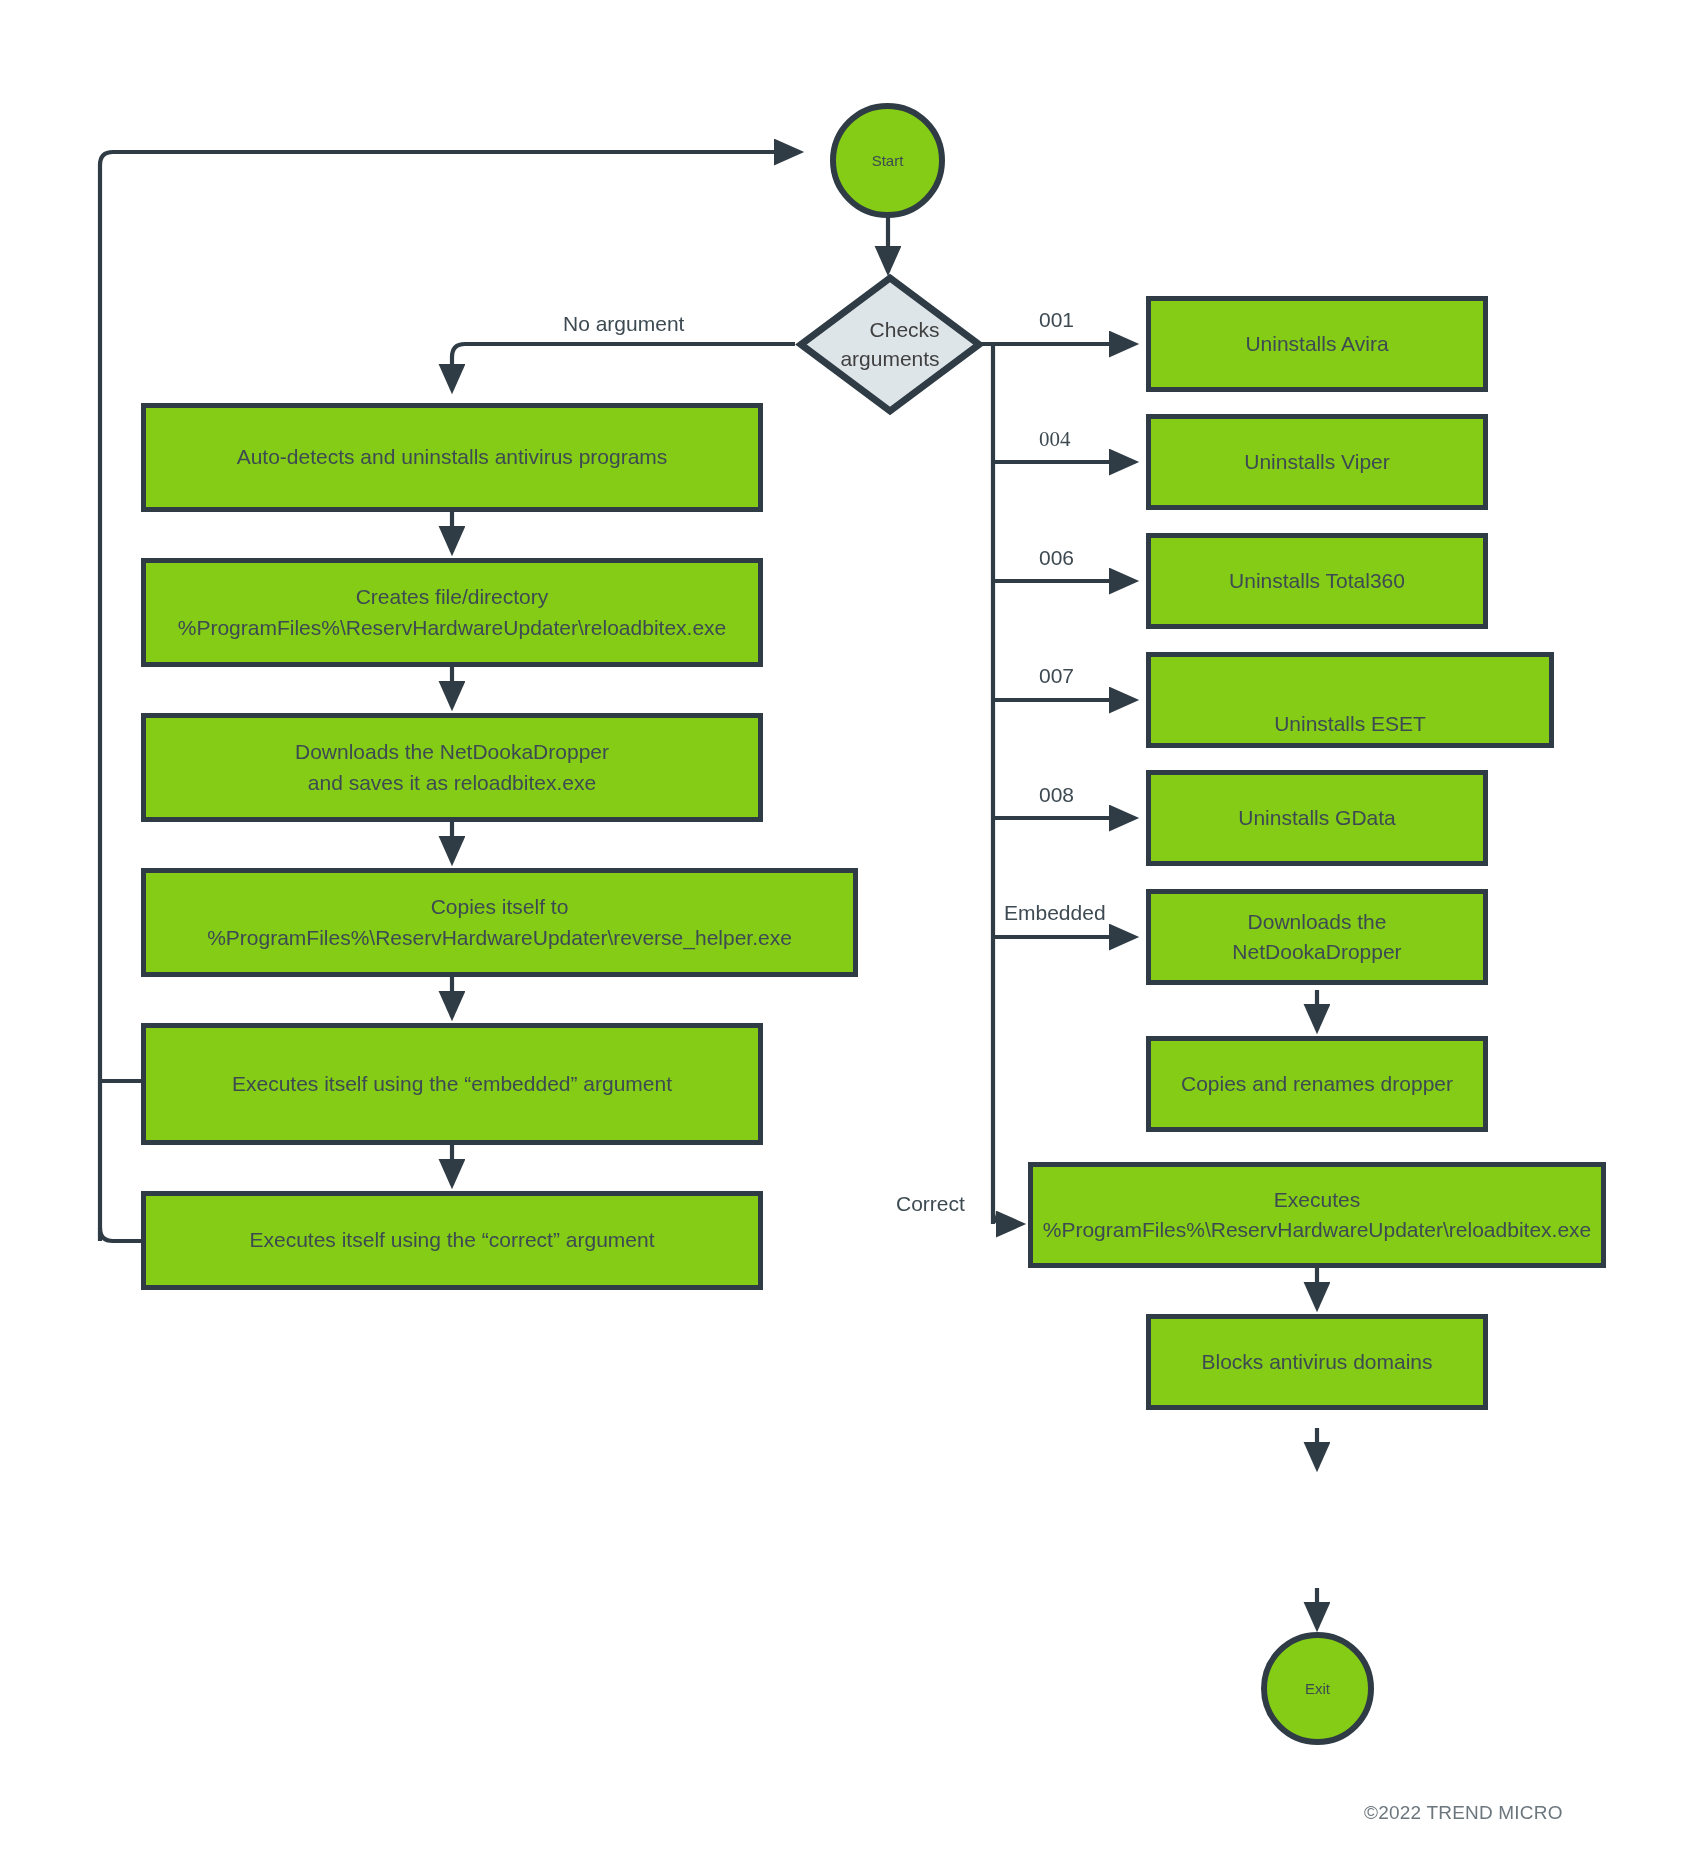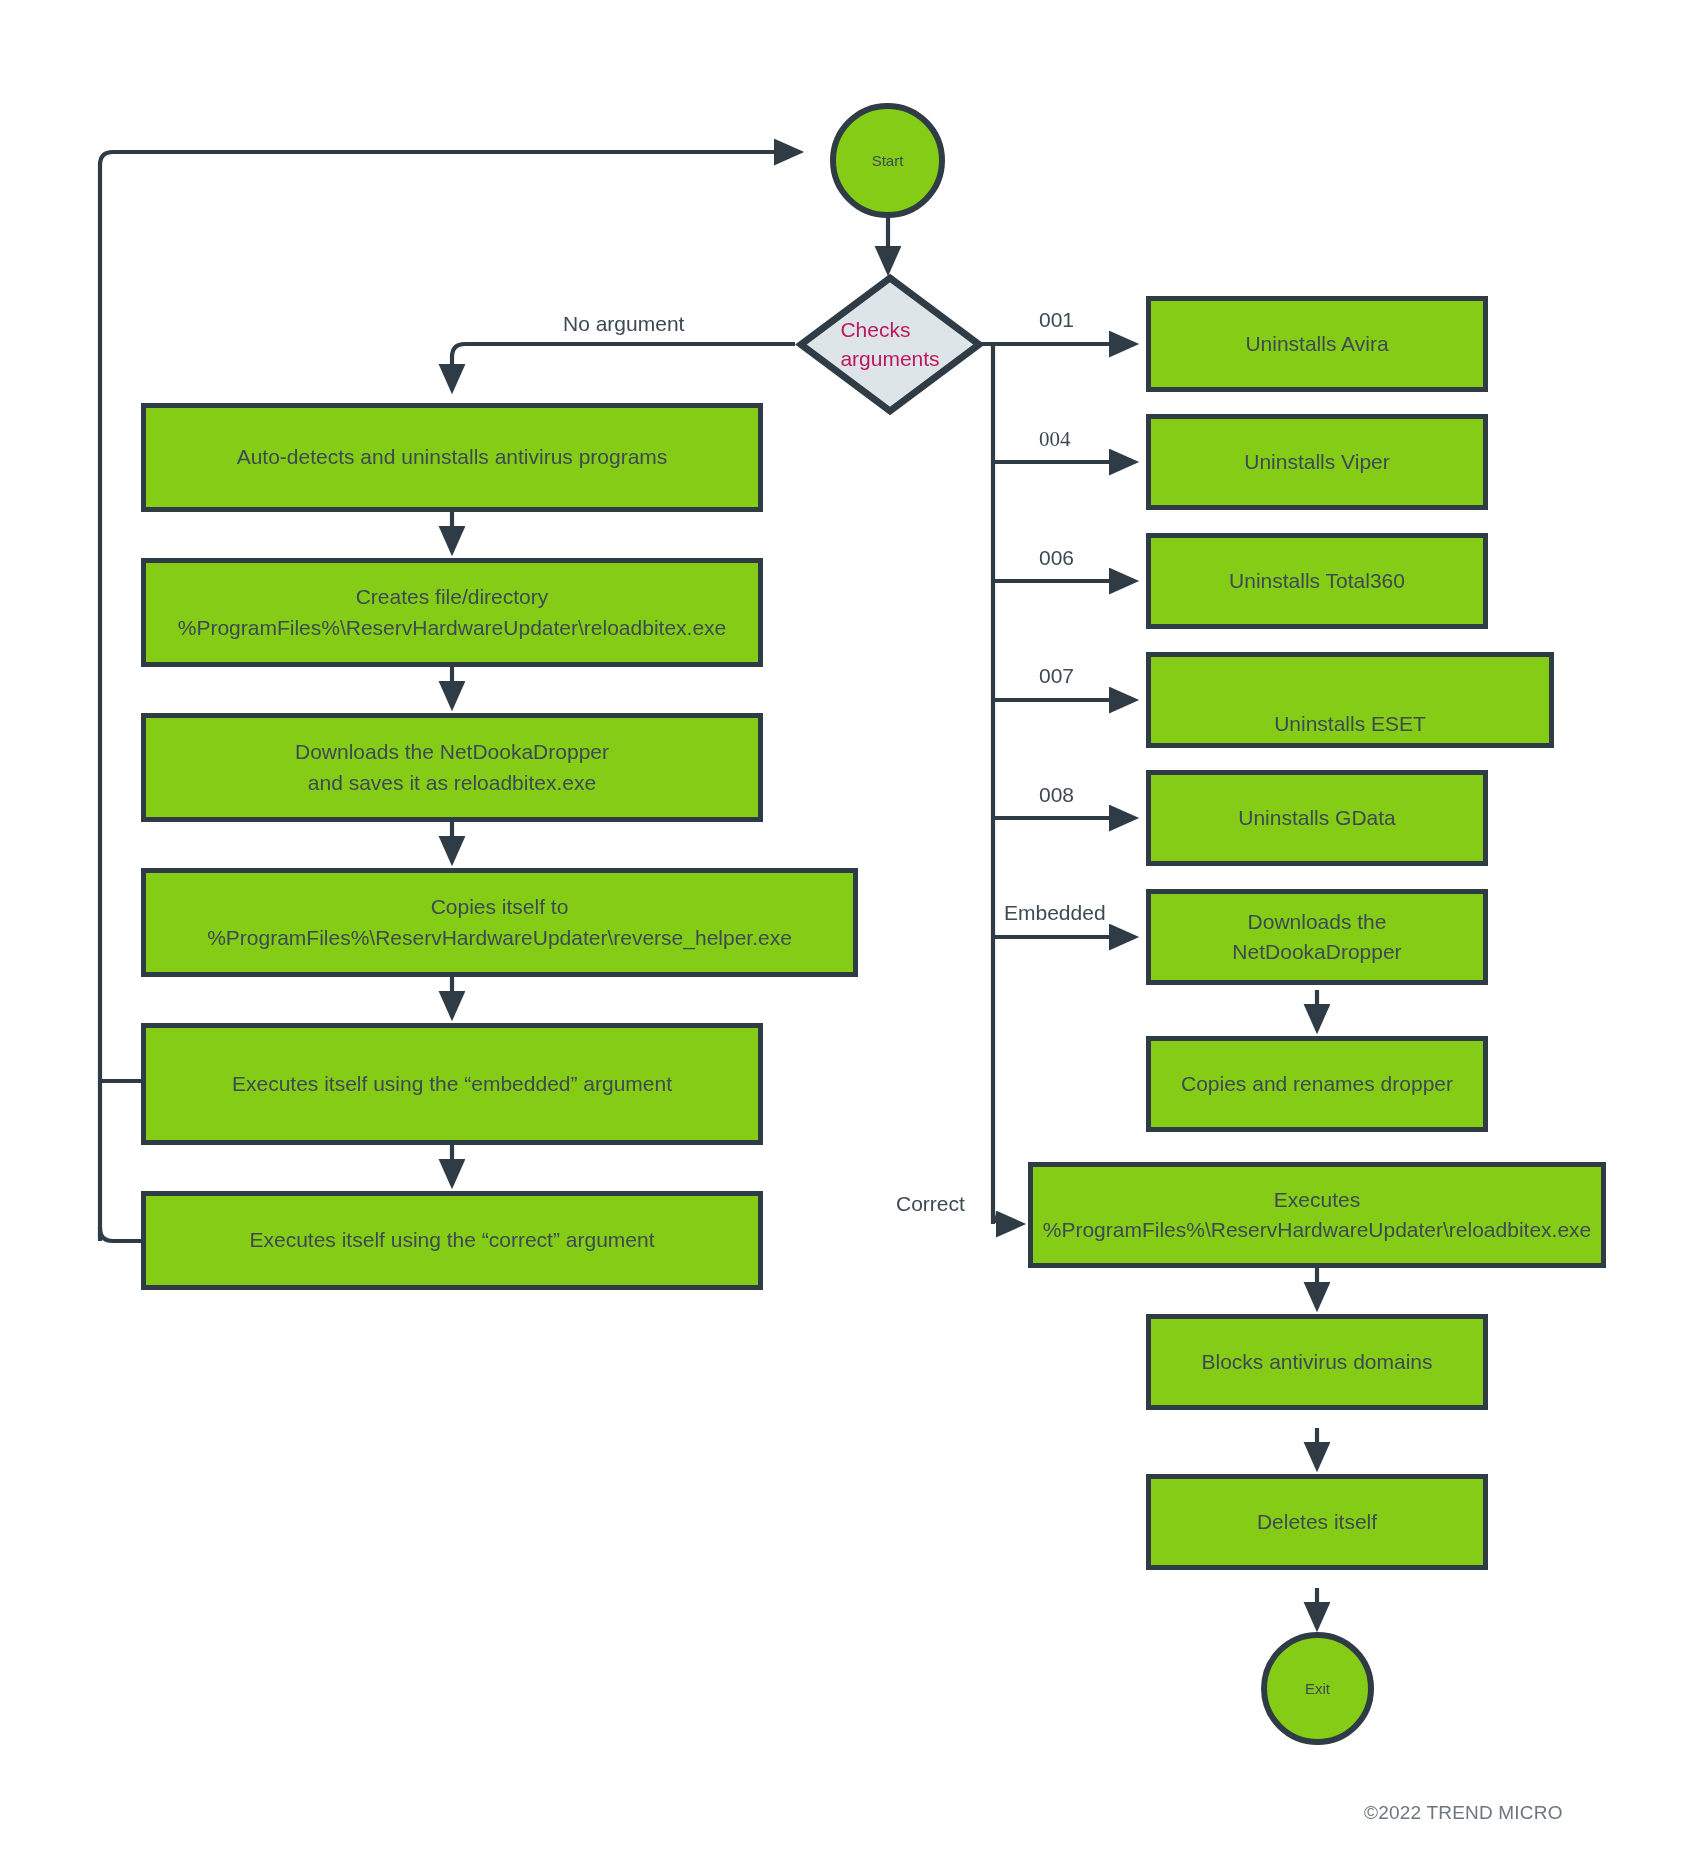--- a/index.html
+++ b/index.html
@@ -57,23 +57,23 @@
   .diamond-wrap {
     position: absolute;
     display: flex;
     align-items: center;
     justify-content: center;
   }
   .diamond-wrap .dlabel {
     position: relative;
     z-index: 2;
     font-size: 21px;
-    text-align: left;
+    text-align: right;
     line-height: 1.35;
-    color: #be185d;
+    color: #404040;
     white-space: pre-line;
   }
   .diamond-wrap svg {
     position: absolute;
     left: 0; top: 0;
   }
   .edge-label {
     position: absolute;
     font-size: 21px;
     color: #3d4a52;
@@ -217,23 +217,20 @@
 
   <div class="node" style="left:1028px; top:1162px; width:578px; height:106px;">
     <span>Executes
 %ProgramFiles%\ReservHardwareUpdater\reloadbitex.exe</span>
   </div>
 
   <div class="node" style="left:1146px; top:1314px; width:342px; height:96px;">
     <span>Blocks antivirus domains</span>
   </div>
 
-  <div class="node" style="left:1146px; top:1474px; width:342px; height:96px;">
-    <span>Deletes itself</span>
-  </div>
 
   <div class="term" style="left:1261px; top:1632px; width:113px; height:113px;">
     <span>Exit</span>
   </div>
 
   <div class="copyright" style="left:1364px; top:1790px;">©2022 TREND MICRO</div>
 
 </div>
 
 </body></html>

